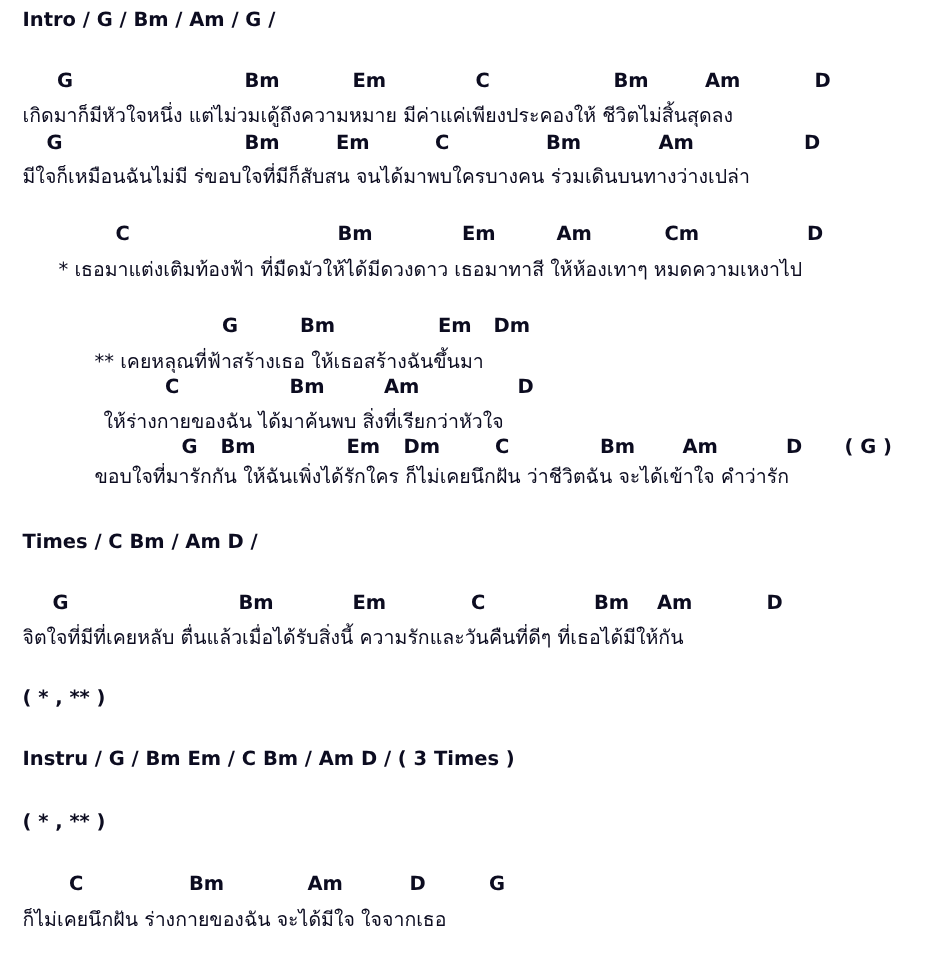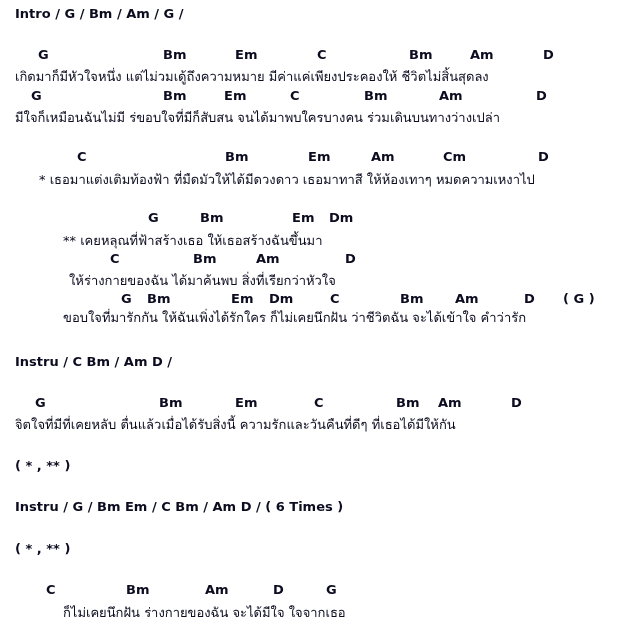--- a/index.html
+++ b/index.html
@@ -69,39 +69,39 @@
     <span class="chord" style="left: 231px; top: 0px;">Em</span>
     <span class="chord" style="left: 269px; top: 0px;">Dm</span>
     <span class="chord" style="left: 330px; top: 0px;">C</span>
     <span class="chord" style="left: 400px; top: 0px;">Bm</span>
     <span class="chord" style="left: 455px; top: 0px;">Am</span>
     <span class="chord" style="left: 524px; top: 0px;">D</span>
     <span class="chord" style="left: 563px; top: 0px;">( G )</span>
   </div>
 <div class="lyric" style="top:307px; left:63px;">ขอบใจที่มารักกัน ให้ฉันเพิ่งได้รักใคร  ก็ไม่เคยนึกฝัน ว่าชีวิตฉัน จะได้เข้าใจ  คำว่ารัก</div>
 
-<div class="row hdr" style="top:354px; left:15px;">Instru  / C Bm / Am D /</div>
+<div class="row hdr" style="top:354px; left:15px;">Times  / C Bm / Am D /</div>
 
 <div class="row" style="top:395px; height:16px; width:620px;">
     <span class="chord" style="left: 35px; top: 0px;">G</span>
     <span class="chord" style="left: 159px; top: 0px;">Bm</span>
     <span class="chord" style="left: 235px; top: 0px;">Em</span>
     <span class="chord" style="left: 314px; top: 0px;">C</span>
     <span class="chord" style="left: 396px; top: 0px;">Bm</span>
     <span class="chord" style="left: 438px; top: 0px;">Am</span>
     <span class="chord" style="left: 511px; top: 0px;">D</span>
   </div>
 <div class="lyric" style="top:414px; left:15px;">จิตใจที่มีที่เคยหลับ ตื่นแล้วเมื่อได้รับสิ่งนี้  ความรักและวันคืนที่ดีๆ   ที่เธอได้มีให้กัน</div>
 
 <div class="row hdr" style="top:458px; left:15px;">( * , ** )</div>
 
-<div class="row hdr" style="top:499px; left:15px;">Instru  / G / Bm Em / C Bm / Am D /  ( 6 Times )</div>
+<div class="row hdr" style="top:499px; left:15px;">Instru  / G / Bm Em / C Bm / Am D /  ( 3 Times )</div>
 
 <div class="row hdr" style="top:541px; left:15px;">( * , ** )</div>
 
 <div class="row" style="top:582px; height:16px; width:620px;">
     <span class="chord" style="left: 46px; top: 0px;">C</span>
     <span class="chord" style="left: 126px; top: 0px;">Bm</span>
     <span class="chord" style="left: 205px; top: 0px;">Am</span>
     <span class="chord" style="left: 273px; top: 0px;">D</span>
     <span class="chord" style="left: 326px; top: 0px;">G</span>
   </div>
-<div class="lyric" style="top:602px; left:15px;margin-left:48px;">ก็ไม่เคยนึกฝัน ร่างกายของฉัน  จะได้มีใจ   ใจจากเธอ</div>
+<div class="lyric" style="top:602px; left:15px;">ก็ไม่เคยนึกฝัน ร่างกายของฉัน  จะได้มีใจ   ใจจากเธอ</div>
 
 </body></html>

